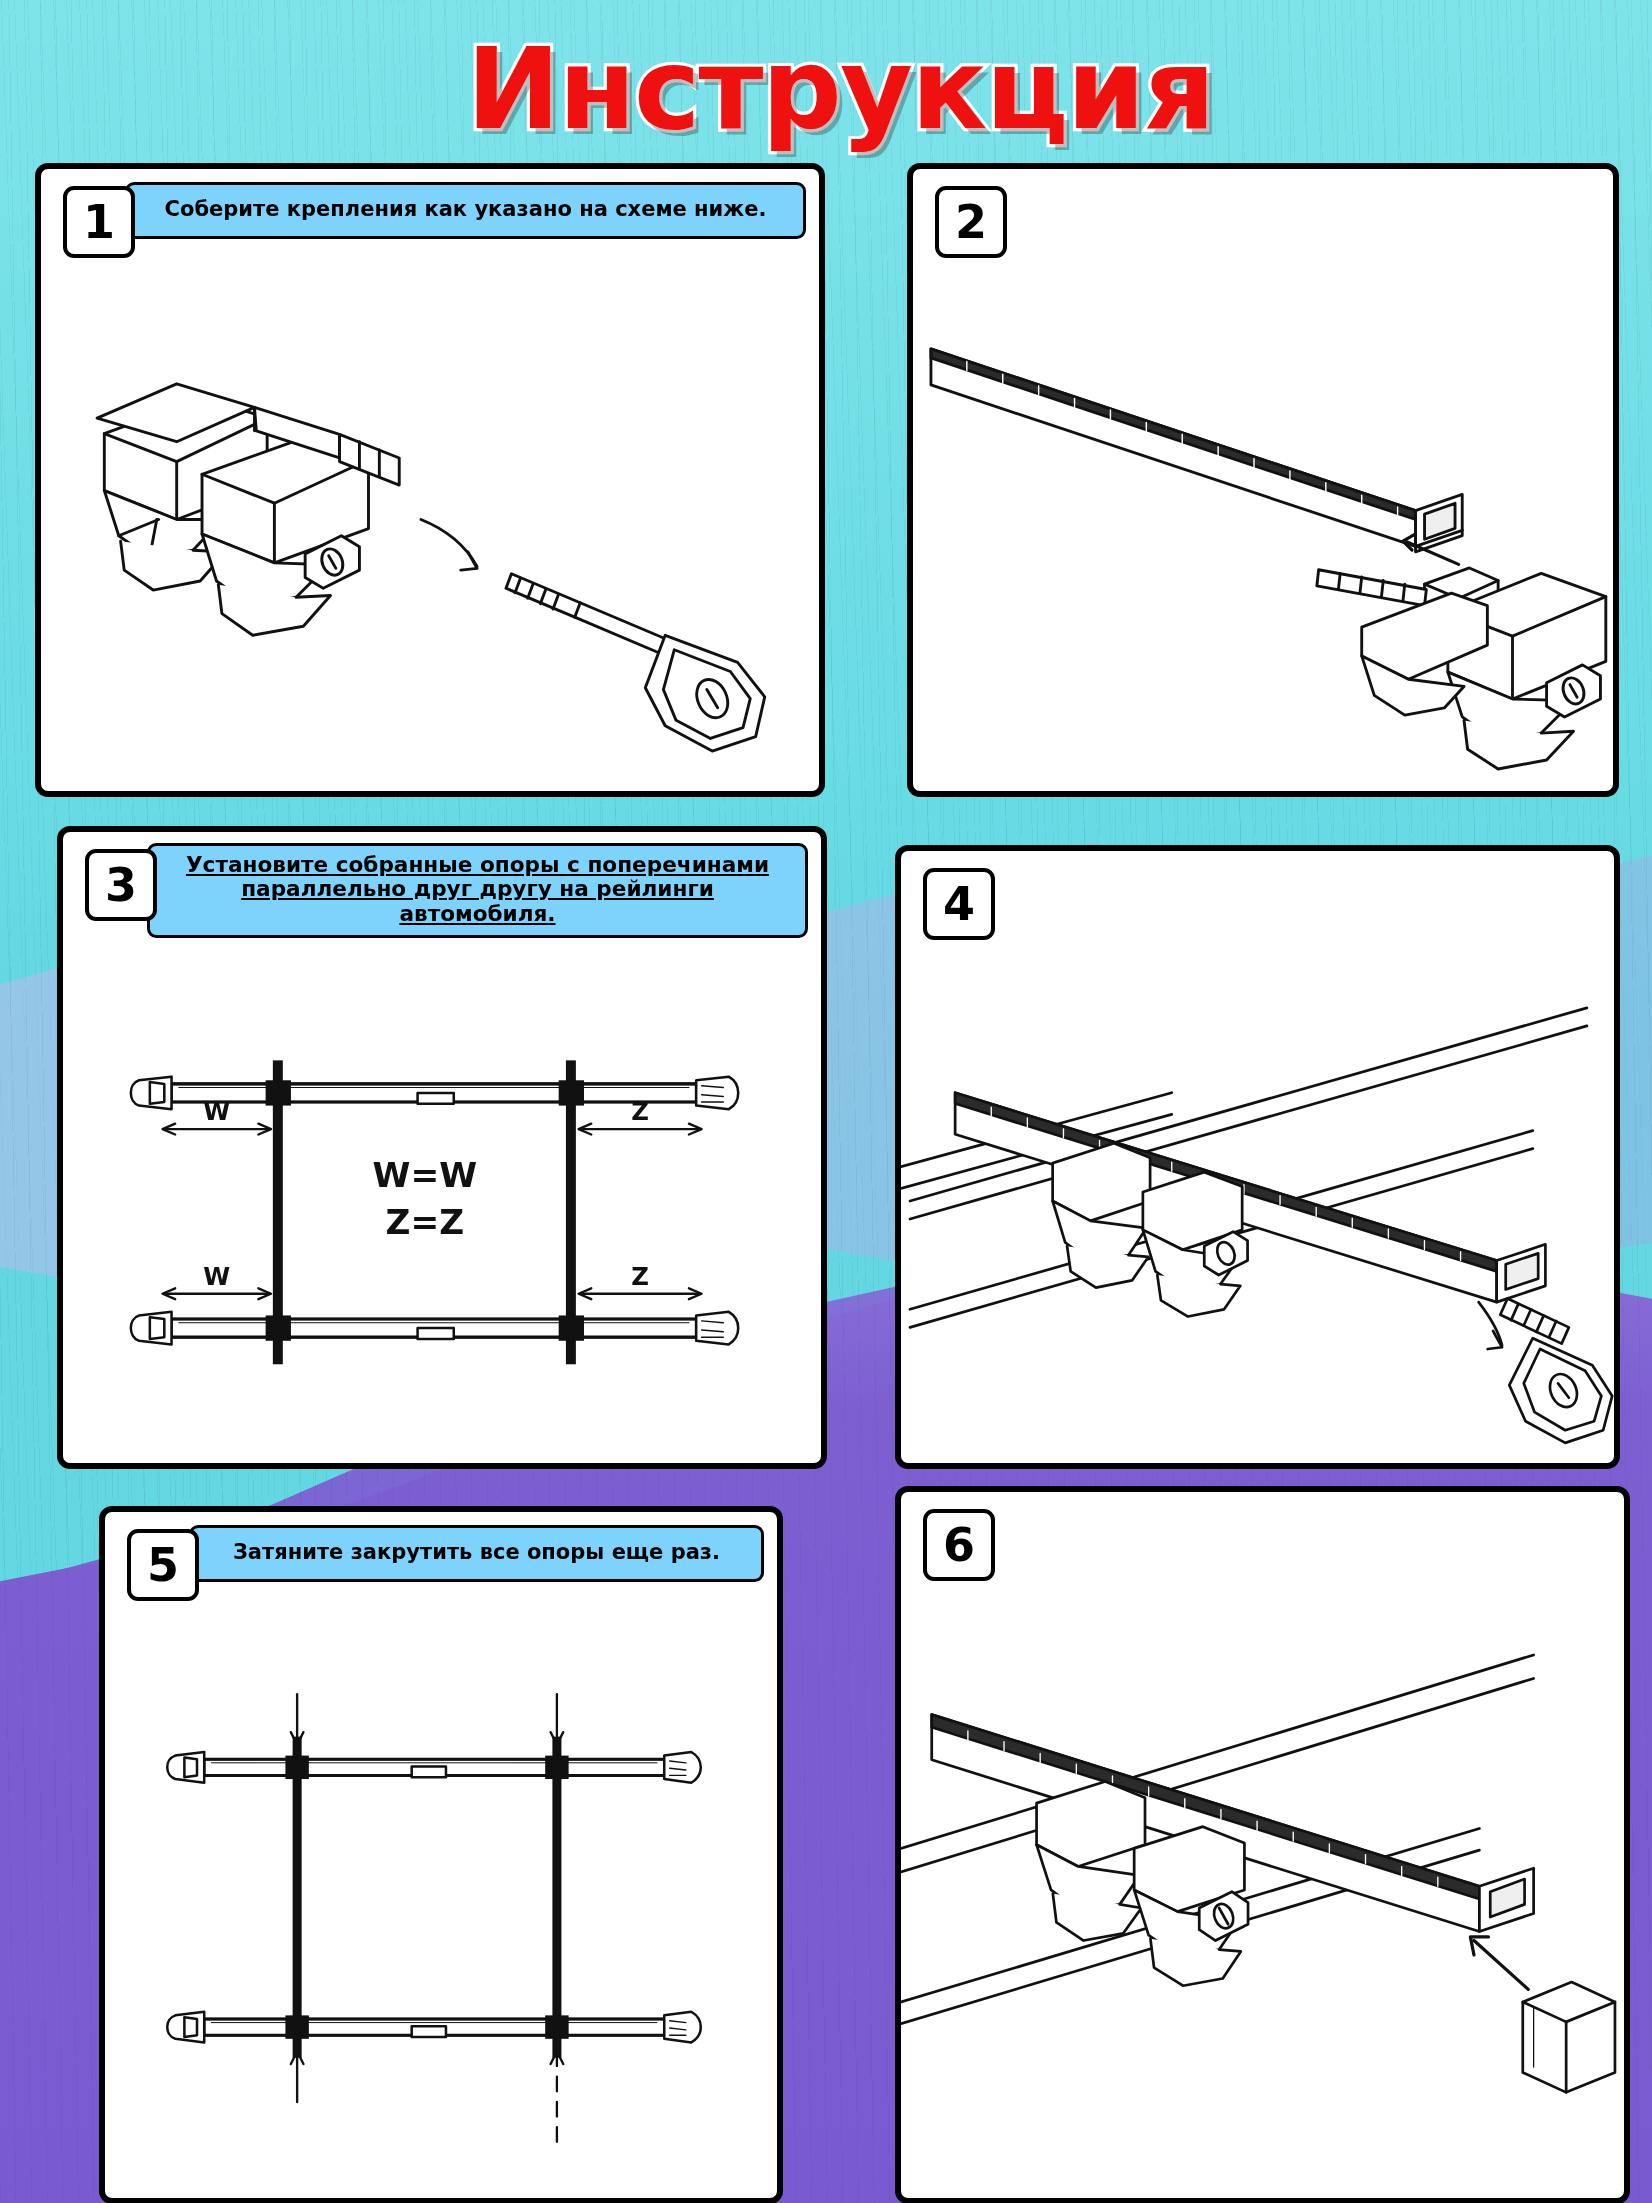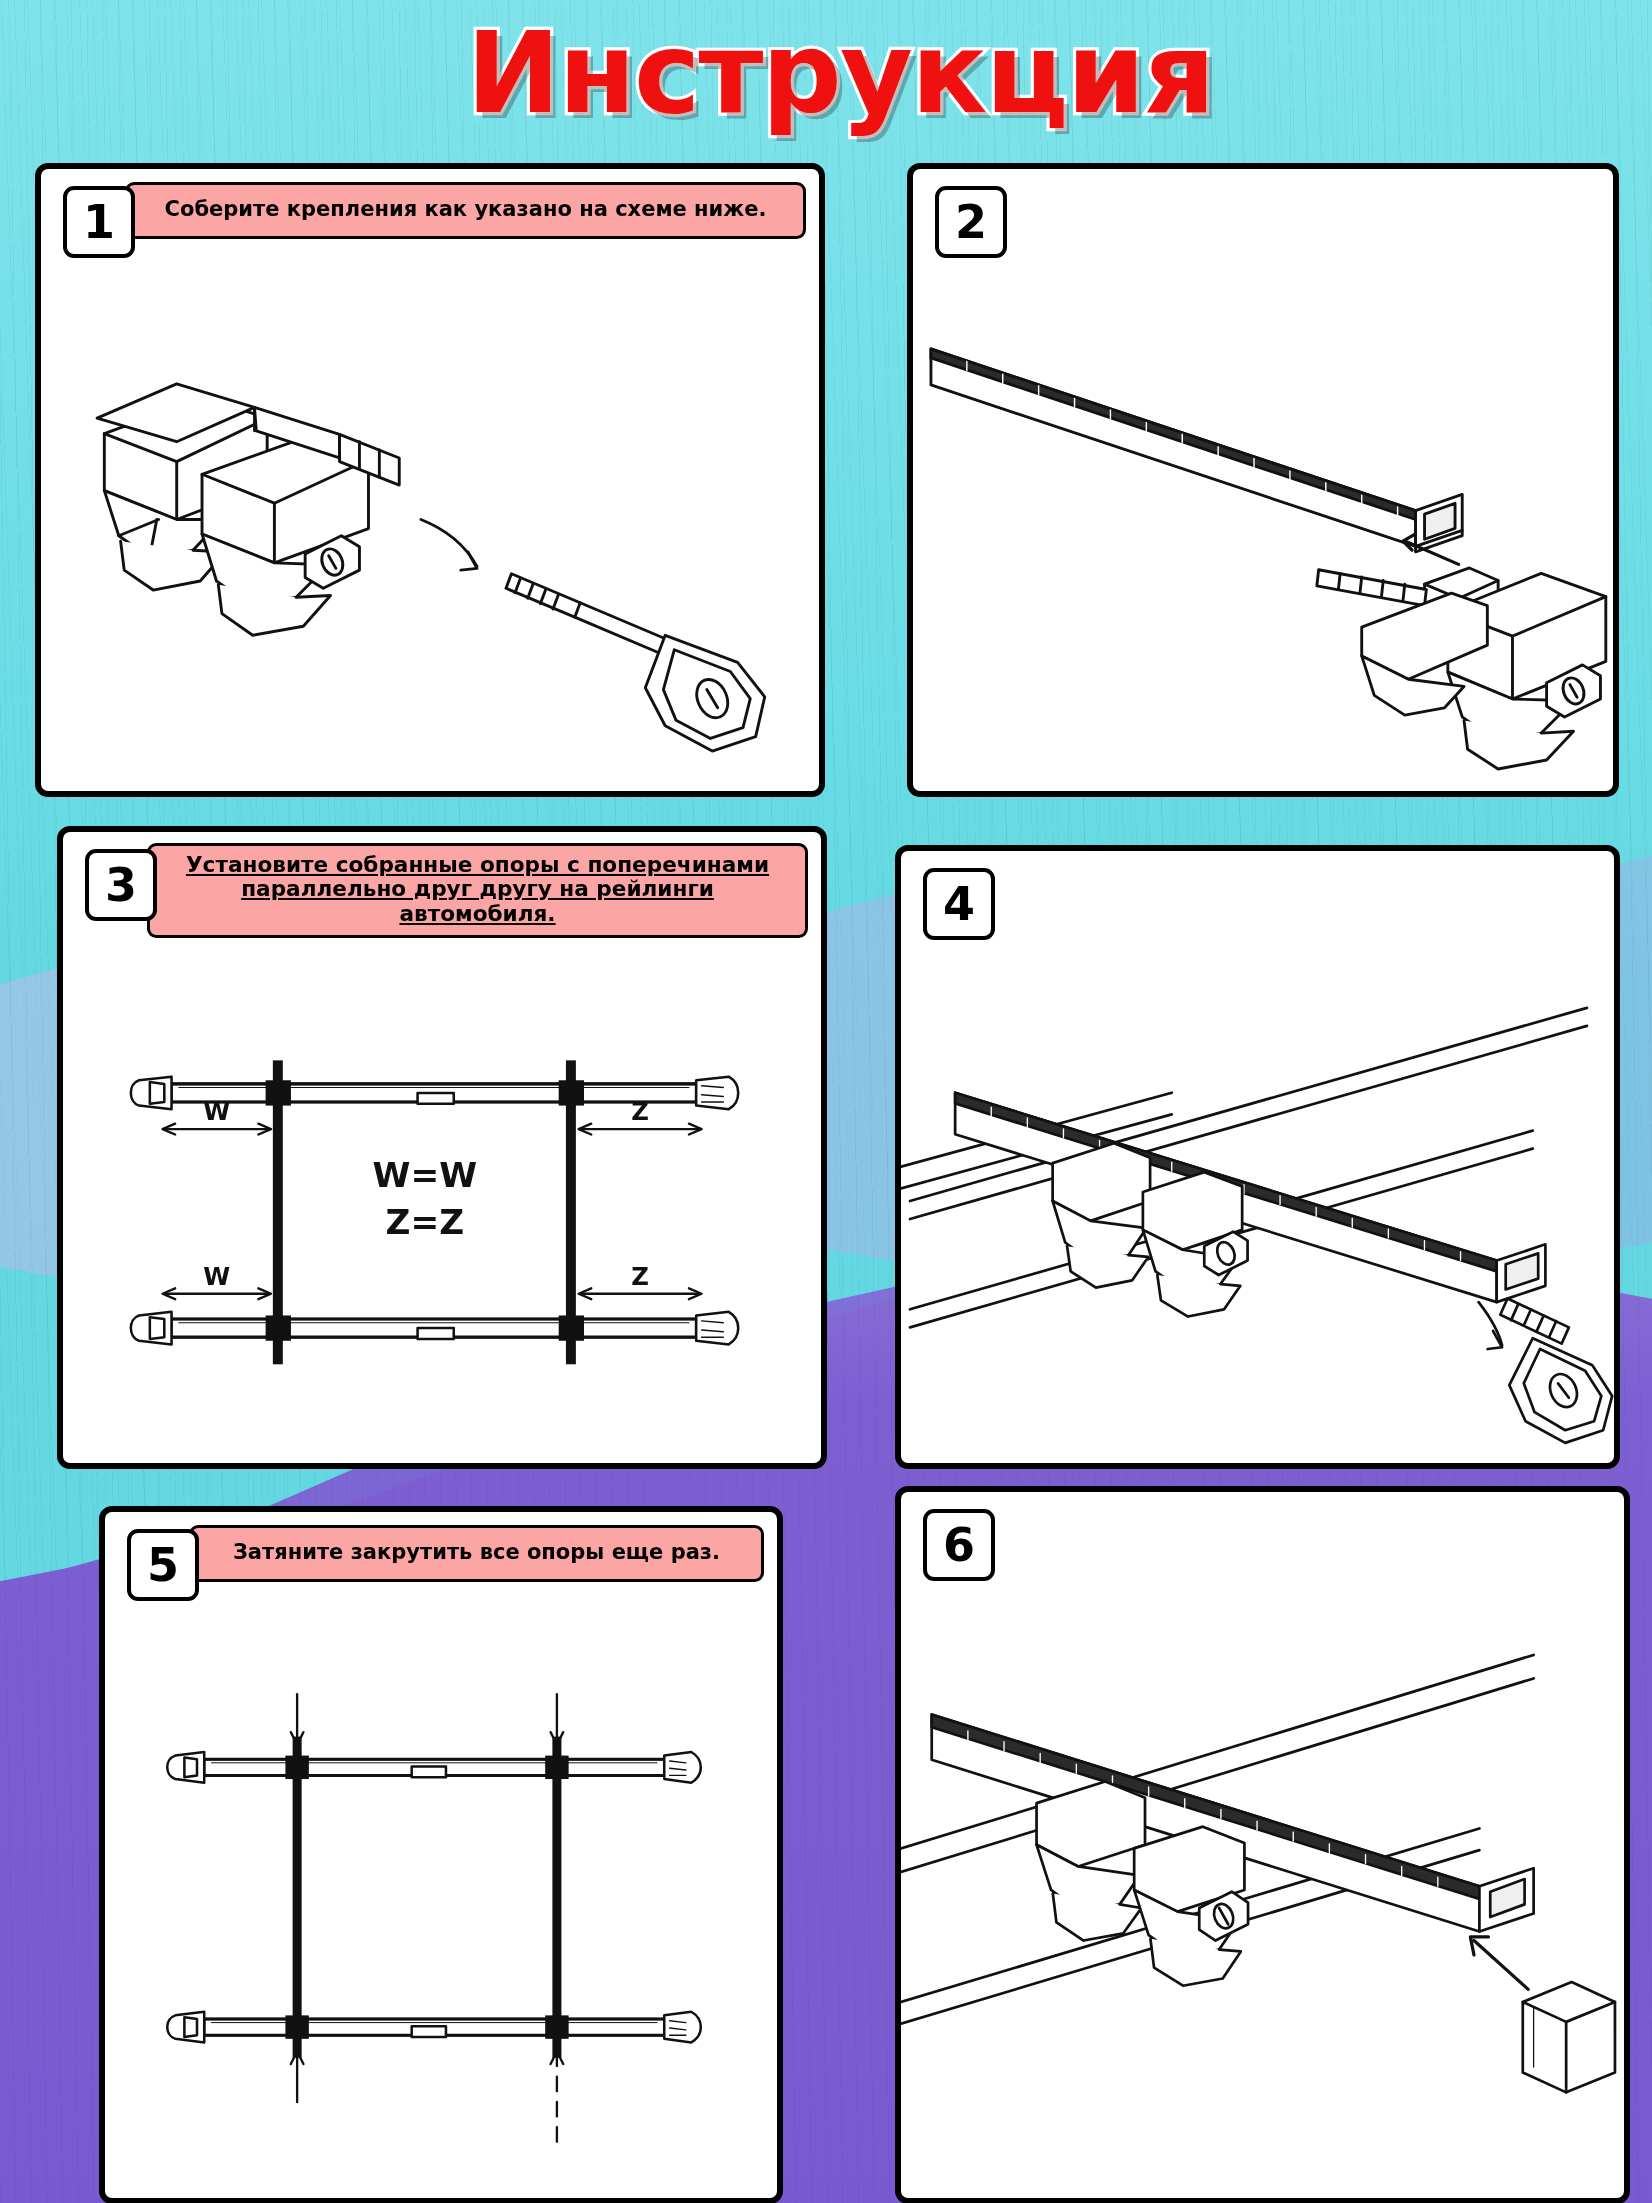--- a/index.html
+++ b/index.html
@@ -59,21 +59,21 @@
     mix-blend-mode: multiply;
     opacity: .85;
   }
 
   
   .title-wrap {
     position: absolute;
     top: 0; left: 0; right: 0;
     height: 145px;
     z-index: 5;
-    display: flex; align-items: center; justify-content: center; padding-left: 27px;
+    display: flex; align-items: flex-end; justify-content: center; padding-left: 27px;
   }
   .title {
     font-family: "DejaVu Sans", sans-serif;
     font-weight: 700;
     font-size: 112px;
     letter-spacing: -1.8px;
     color: #ef1010;
     -webkit-text-stroke: 6.4px #ffffff;
     paint-order: stroke fill;
     text-shadow:
@@ -121,21 +121,21 @@
     color: #000;
     z-index: 3;
   }
   
   .caption {
     position: absolute;
     left: 84px; top: 13px; right: 13px;
     min-height: 57px;
     border: 3.7px solid #000;
     border-radius: 9.2px;
-    background: #fca5a5;
+    background: #7dd3fc;
     display: flex; align-items: center; justify-content: center;
     padding: 7.3px 13px 9.2px;
     z-index: 2;
   }
   .caption span {
     font-family: "DejaVu Sans", sans-serif;
     font-weight: 700;
     font-size: 21px;
     line-height: 1.12;
     color: #000;

